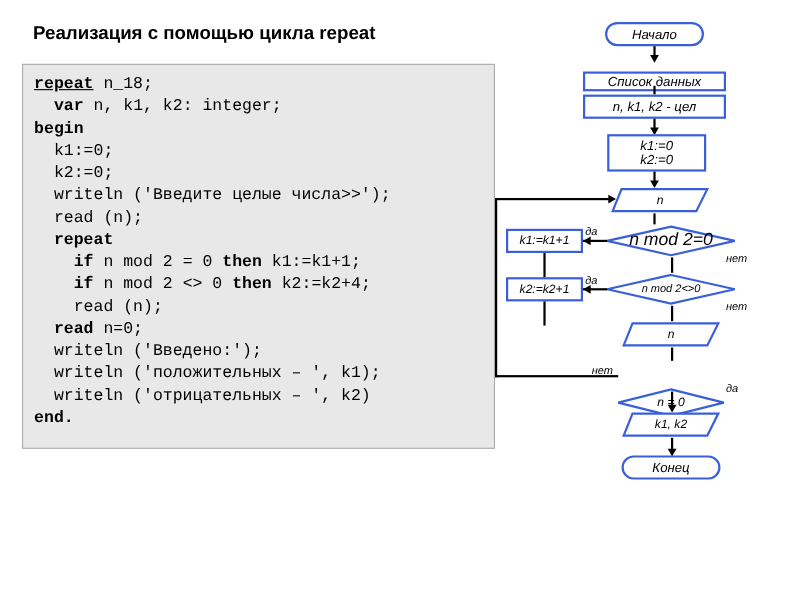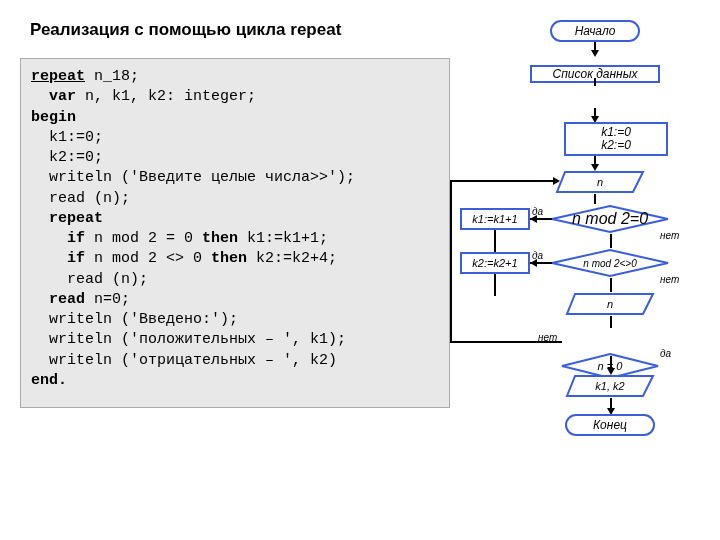--- a/index.html
+++ b/index.html
@@ -127,24 +127,25 @@
 
 <div class="flowchart">
 
   <div class="fc-box rounded" style="left:90px; top:10px; width:90px; height:22px;">Начало</div>
   <div class="vline" style="left:134px; top:32px; height:10px;"></div>
   <div class="arrow-down" style="left:131px; top:40px;"></div>
 
   <div class="fc-box" style="left:70px; top:55px; width:130px; height:18px;">Список данных</div>
   <div class="vline" style="left:134px; top:68px; height:8px;"></div>
 
+  <div class="fc-box" style="left:70px; top:76px; width:130px; height:22px;">n, k1, k2 - цел</div>
   <div class="vline" style="left:134px; top:98px; height:10px;"></div>
   <div class="arrow-down" style="left:131px; top:106px;"></div>
 
-  <div class="fc-box" style="left:104px; top:112px; width:104px; height:34px; flex-direction:column; line-height:1.1;">
+  <div class="fc-box" style="left:92px; top:112px; width:90px; height:34px; flex-direction:column; line-height:1.1;">
     <span>k1:=0</span>
     <span>k2:=0</span>
   </div>
   <div class="vline" style="left:134px; top:146px; height:10px;"></div>
   <div class="arrow-down" style="left:131px; top:154px;"></div>
 
   <div style="position:absolute; left:95px; top:160px;">
     <svg width="90" height="24">
         <polygon points="10,2 88,2 78,22 2,22" fill="#fff" stroke="#3a5fd9" stroke-width="2"></polygon>
       </svg>

